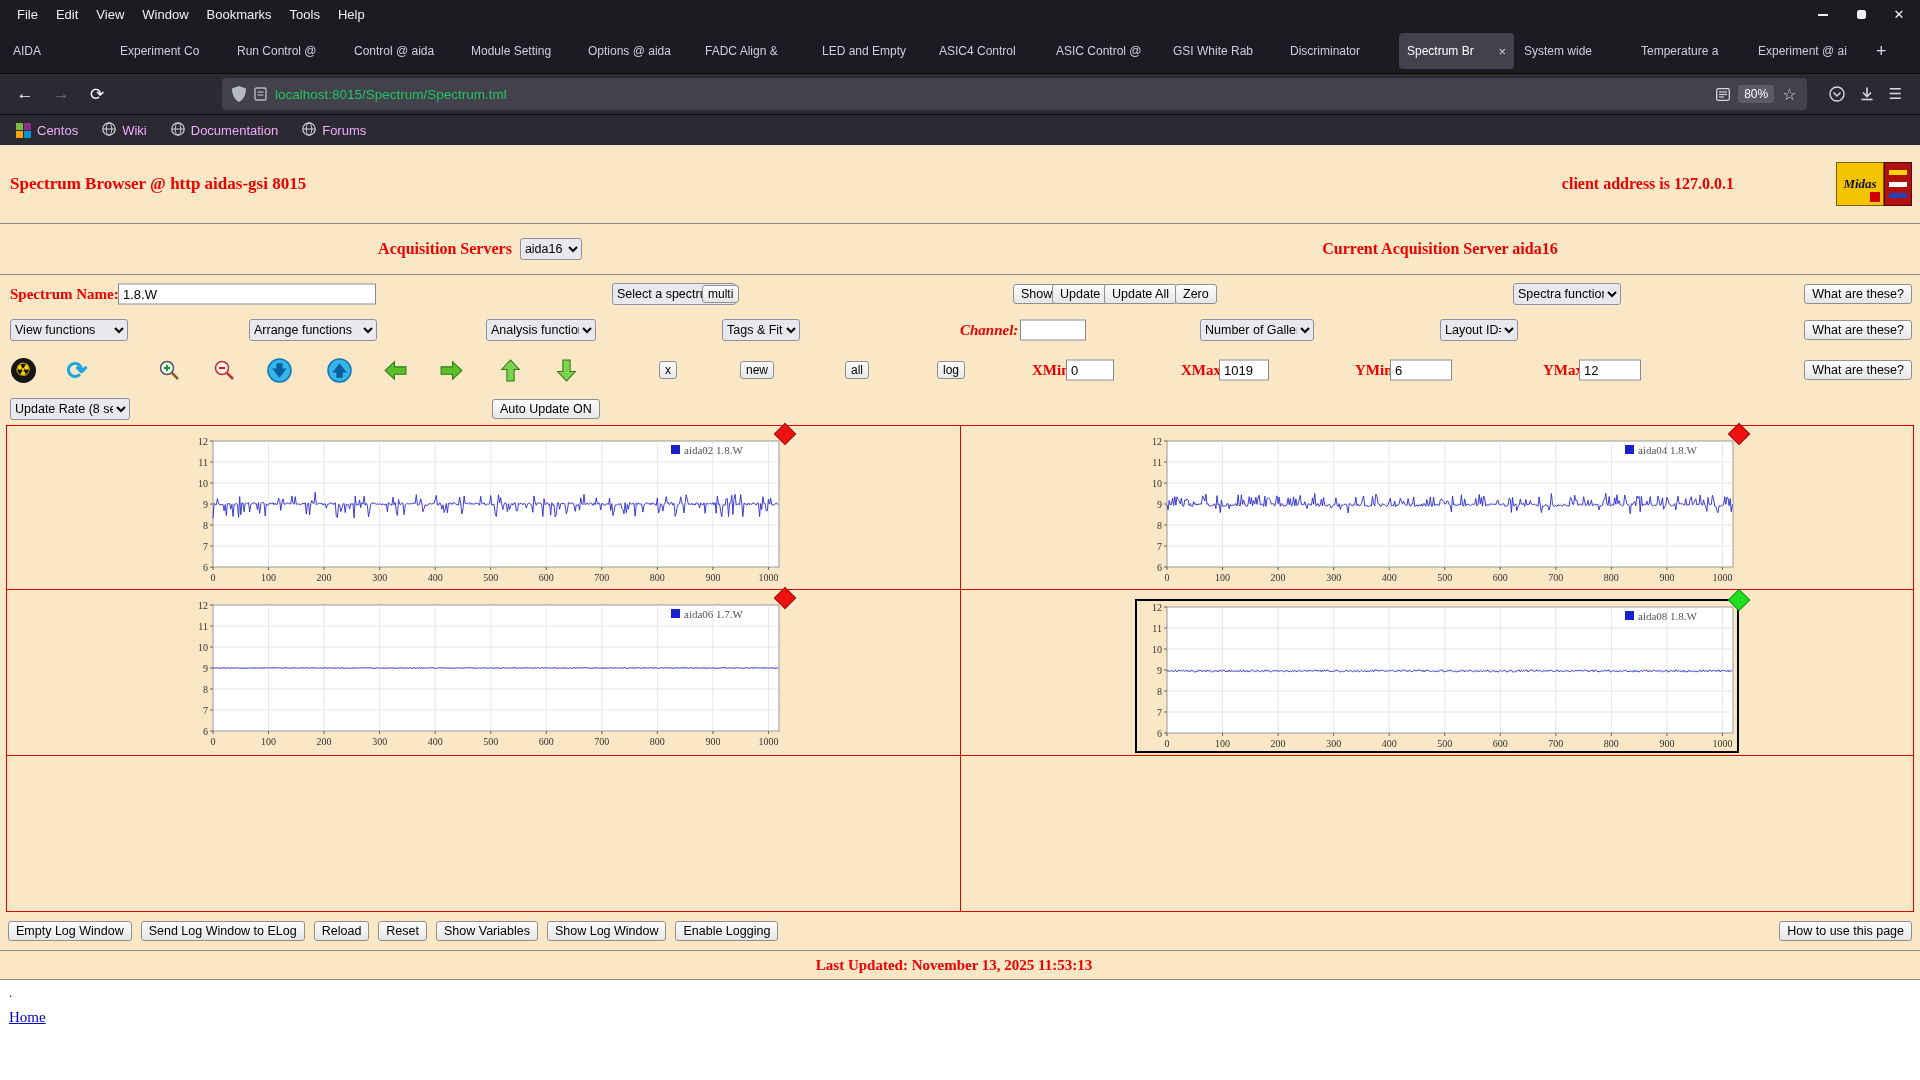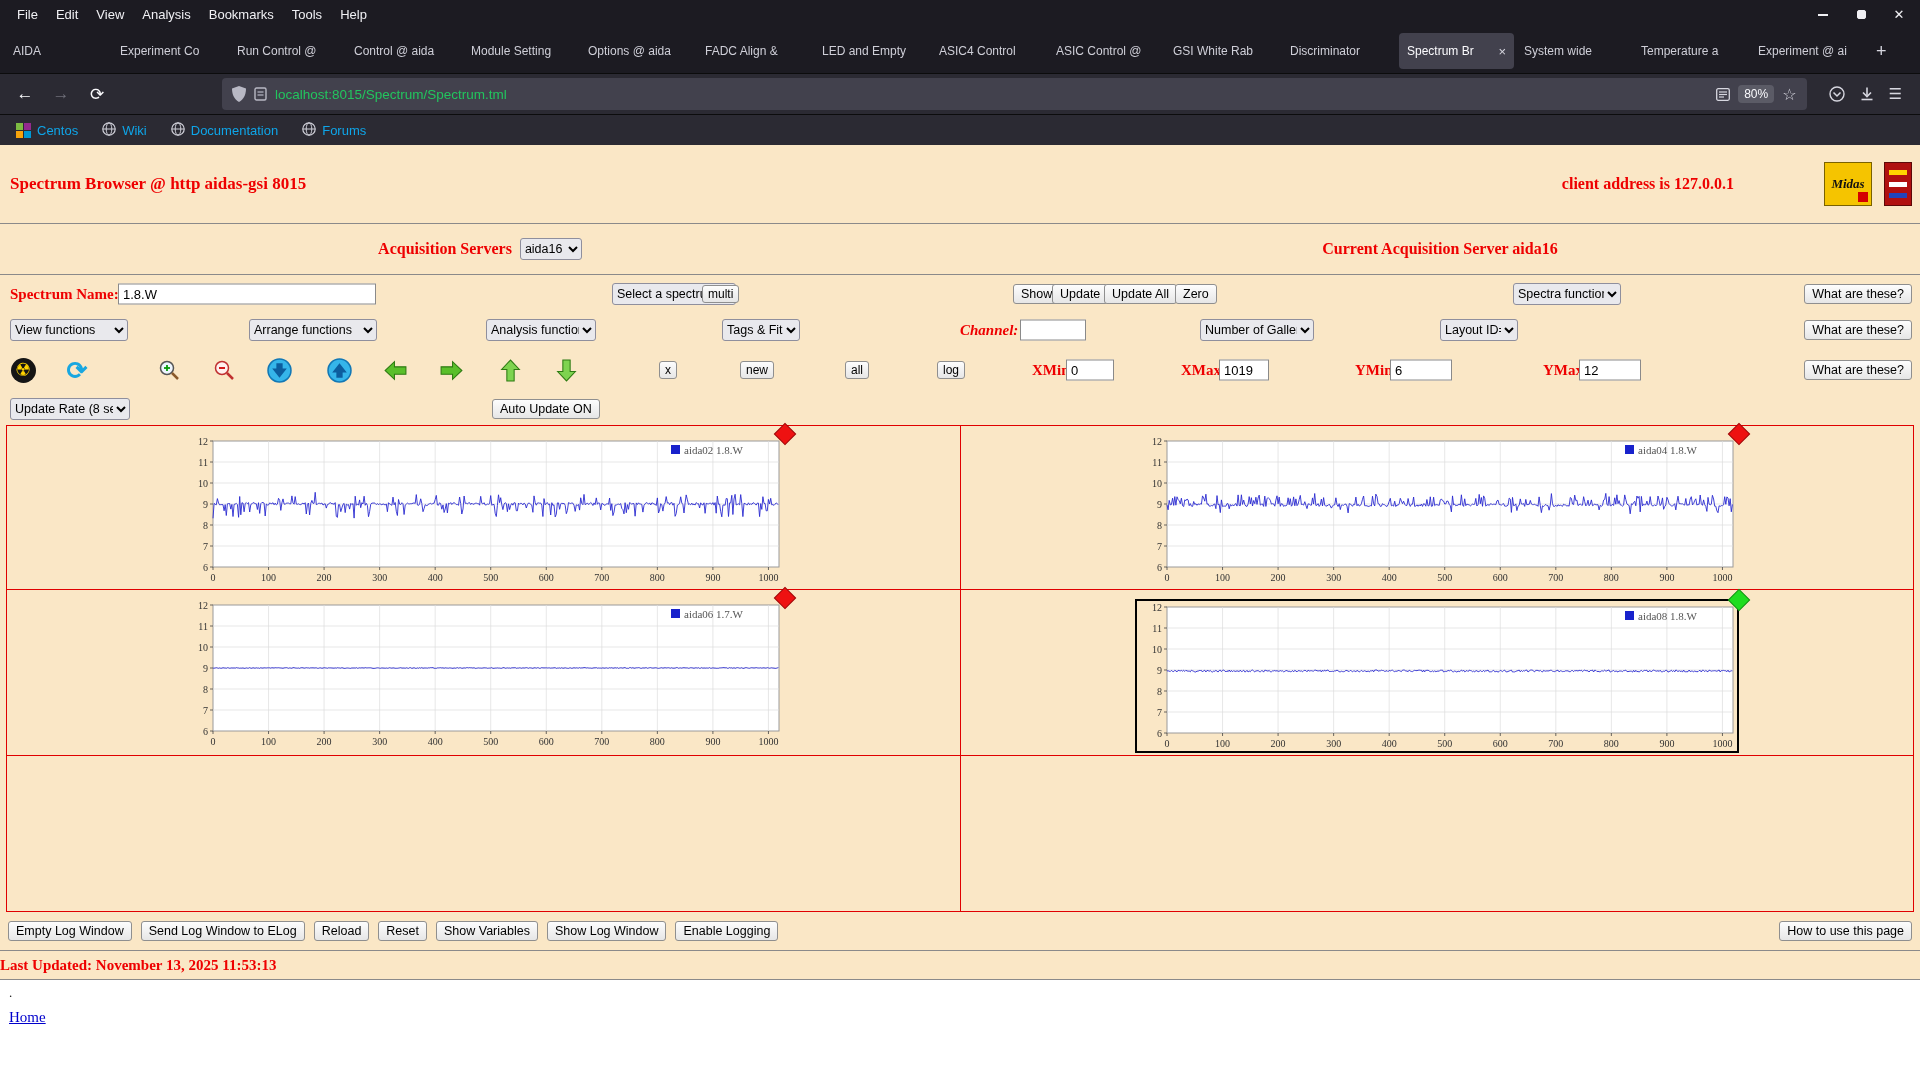--- a/index.html
+++ b/index.html
@@ -27,34 +27,34 @@
   .navbar { height:41px; background:#2b2a33; border-top:1px solid #0c0c0d; display:flex; align-items:center; padding:0 10px; gap:6px; }
   .nav-btn { width:30px; height:30px; display:flex; align-items:center; justify-content:center; color:#fbfbfe; font-size:17px; border-radius:4px; }
   .nav-btn.dim { color:#6f6f7a; }
   .urlbar { flex:1; margin-left:104px; height:32px; background:#42414d; border-radius:4px; display:flex; align-items:center; padding:0 10px; color:#e8e8f0; font-size:13.5px; gap:8px; }
   .url-text { color:#22c55e; }
   .url-spacer { flex:1; }
   .zoom-chip { background:#5b5b66; border-radius:4px; padding:2px 6px; font-size:12px; color:#fbfbfe; }
   .chrome-icon { display:inline-flex; align-items:center; justify-content:center; color:#d7d7e0; }
   .after-url { display:flex; align-items:center; gap:14px; padding:0 8px 0 16px; }
 
-  .bookmarksbar { height:31px; background:#2b2a33; border-top:1px solid #0c0c0d; display:flex; align-items:center; gap:24px; padding:0 16px; color:#0ea5e9; font-size:13px; }
+  .bookmarksbar { height:31px; background:#2b2a33; border-top:1px solid #0c0c0d; display:flex; align-items:center; gap:24px; padding:0 16px; color:#f0abfc; font-size:13px; }
   .bm-item { display:flex; align-items:center; gap:6px; }
   .centos-ic { display:grid; grid-template-columns:7px 7px; grid-template-rows:7px 7px; gap:1px; }
   .centos-ic span { display:block; }
 
   
   .page-cream { background:#FAE7C6; }
   hr.rule { border:none; border-top:1px solid #8a8a8a; margin:0; }
   .rtext { color:#EE0000; font-family:"Liberation Serif",serif; font-weight:bold; }
 
   .title-row { height:78px; display:flex; align-items:center; padding:0 10px; }
   .title-left { font-size:17px; }
   .title-right { margin-left:auto; font-size:16px; margin-right:176px; }
-  .logos { position:absolute; right:8px; display:flex; gap:12px; }
+  .logos { position:absolute; right:8px; display:flex; gap:0; }
   .title-row { position:relative; }
   .midas-logo { width:48px; height:44px; background:#f5c400; border:1px solid #7a6200; position:relative; display:flex; align-items:center; justify-content:center; font:bold italic 13px "Liberation Serif",serif; color:#111; }
   .midas-logo i { position:absolute; right:3px; bottom:3px; width:10px; height:10px; background:#d40000; }
   .side-logo { width:28px; height:44px; background:#b01010; border:1px solid #5d0808; display:flex; flex-direction:column; justify-content:space-evenly; align-items:center; }
   .side-logo span { display:block; width:18px; height:5px; }
 
   .acq-row { height:50px; display:flex; align-items:center; }
   .acq-half { width:50%; display:flex; align-items:center; justify-content:center; gap:8px; font-size:16px; }
 
   .ctrl-row { position:relative; }
@@ -78,37 +78,37 @@
   tr.gr1 td { height:161px; } tr.gr2 td { height:160px; } tr.gr3 td { height:156px; }
   .chart-wrap { position:relative; display:inline-block; margin-top:9px; line-height:0; }
   .chart-wrap.selected { border:2px solid #000; }
   .marker { position:absolute; top:-9px; right:-10px; width:16px; height:16px; transform:rotate(45deg); border:1px solid rgba(0,0,0,0.35); }
   svg text.tick { font:10px "Liberation Serif",serif; fill:#333; }
   svg text.legend { font:11px "Liberation Serif",serif; fill:#555; }
 
   .footer-row { position:relative; height:38px; }
   .footer-buttons { position:absolute; left:8px; top:50%; transform:translateY(-50%); display:flex; gap:9px; }
   .howto { position:absolute; right:8px; top:50%; transform:translateY(-50%); }
-  .updated-row { height:28px; line-height:28px; text-align:left; padding-right:12px; font-size:15px; }
+  .updated-row { height:28px; line-height:28px; text-align:center; padding-right:12px; font-size:15px; }
 
   .page-bottom { background:#fff; padding:5px 9px; height:104px; }
   .dot { font:13px "Liberation Serif",serif; color:#222; }
   .home { display:inline-block; margin-top:8px; font:15px "Liberation Serif",serif; color:#0000cc; text-decoration:underline; }
 </style>
 </head>
 <body>
 
 <div class="screen">
 
   <div class="menubar">
     <div class="menu-items" id="menu-items">
         <span class="menu-item">File</span>
         <span class="menu-item">Edit</span>
         <span class="menu-item">View</span>
-        <span class="menu-item">Analysis</span>
+        <span class="menu-item">Window</span>
         <span class="menu-item">Bookmarks</span>
         <span class="menu-item">Tools</span>
         <span class="menu-item">Help</span>
       </div>
     <div class="win-controls">
       <span class="wc">
           <span class="wc-min"></span>
         </span>
       <span class="wc">
           <span class="wc-max"></span>

